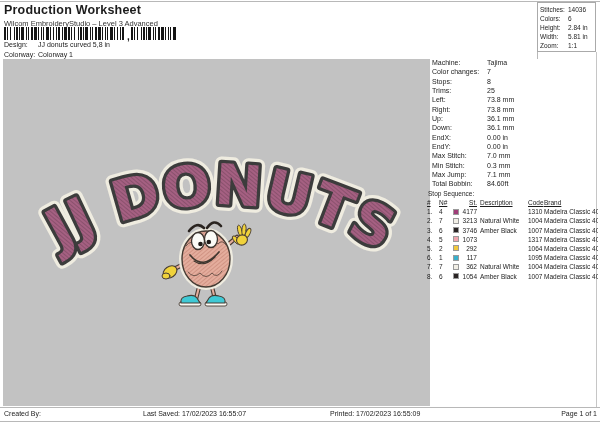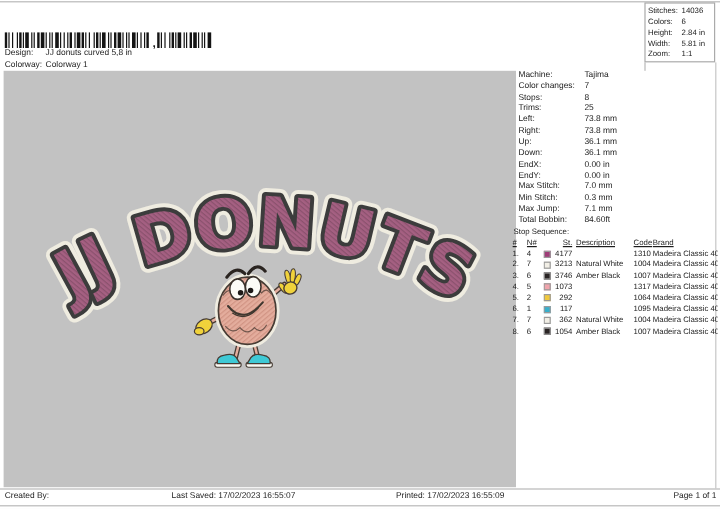--- a/index.html
+++ b/index.html
@@ -50,20 +50,22 @@
   .f-printed{position:absolute;left:330px;top:2px;}
   .f-page{position:absolute;right:3px;top:2px;}
 </style>
 </head>
 <body>
 
 <div class="page">
 
   <div class="hline" style="top:1px"></div>
 
+  <div class="title">Production Worksheet</div>
+  <div class="subtitle">Wilcom EmbroideryStudio – Level 3 Advanced</div>
 
   <div class="barcode-wrap">
     <div class="barcode" id="bc1">
         <span class="bar" style="width: 2px;"></span>
         <span class="gap" style="width: 1px;"></span>
         <span class="bar" style="width: 1px;"></span>
         <span class="gap" style="width: 2px;"></span>
         <span class="bar" style="width: 1px;"></span>
         <span class="gap" style="width: 3px;"></span>
         <span class="bar" style="width: 1px;"></span>

